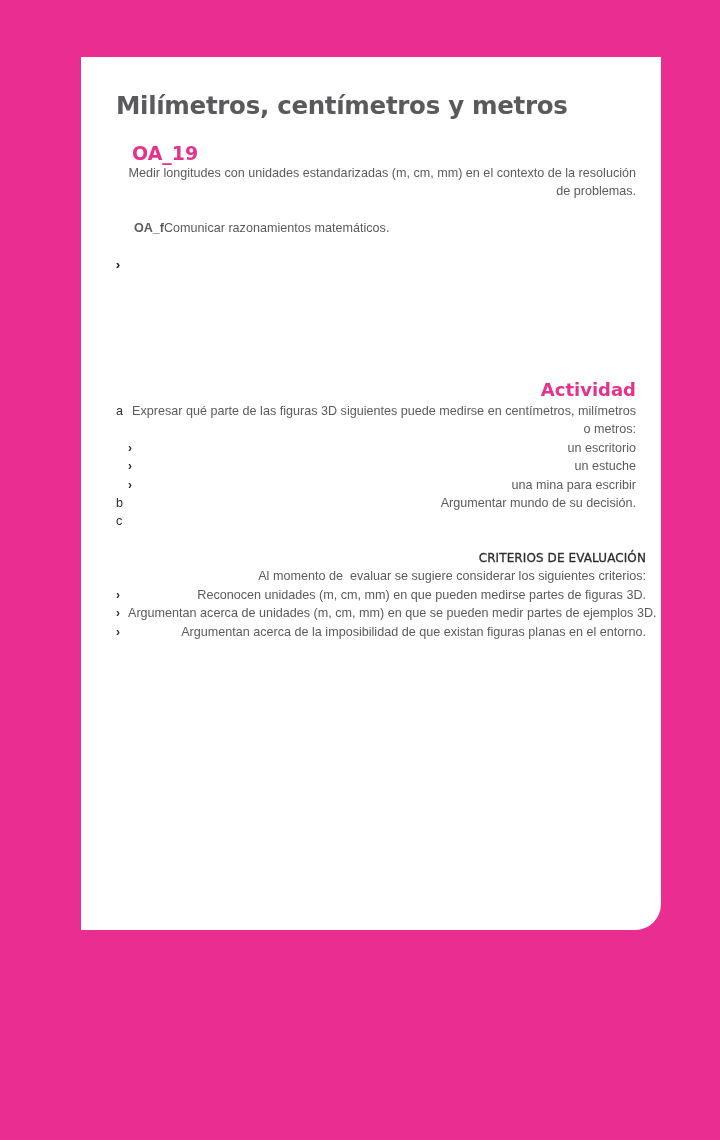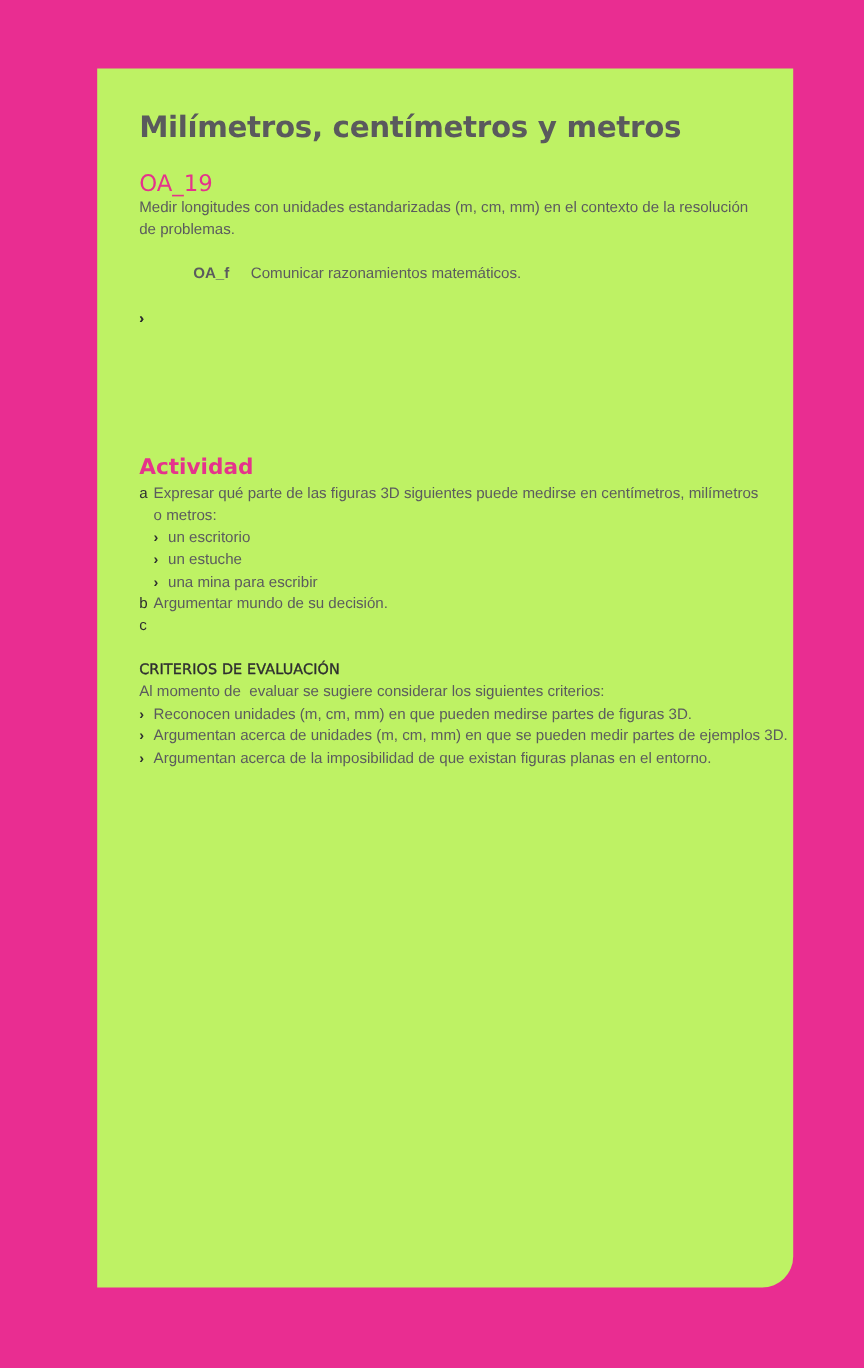--- a/index.html
+++ b/index.html
@@ -12,23 +12,24 @@
       background: #e92d91;
       position: relative;
       overflow: hidden;
       font-family: "Liberation Sans", "DejaVu Sans", sans-serif;
     }
     .card {
       position: absolute;
       left: 81px;
       top: 57px;
       width: 580px;
-      height: 1016px;
-      background: #bef264;
+      height: 873px;
+      background: #ffffff;
       border-bottom-right-radius: 26px;
+      text-align: right;
     }
     .content {
       position: absolute;
       left: 35px;
       top: 0;
       right: 20px;
     }
     .title {
       position: absolute;
       top: 34px;
@@ -37,44 +38,43 @@
       font-family: "DejaVu Sans", sans-serif;
       font-weight: bold;
       font-size: 24.5px;
       letter-spacing: -0.3px;
       color: #5a5a5d;
       white-space: nowrap;
     }
     .oa-code {
       position: absolute;
       top: 85px;
-      left: 0;
-      font-family: "DejaVu Sans", sans-serif;
-      font-weight: normal;
+      left: 16px;
+      font-family: "DejaVu Sans", sans-serif;
+      font-weight: bold;
       font-size: 19px;
       color: #e5338c;
       white-space: nowrap;
     }
     .text {
       font-size: 12.6px;
       color: #5b5b5e;
       line-height: 18.4px;
     }
     .oa-desc {
       position: absolute;
       top: 107px;
       left: 0;
       width: 520px;
     }
     .oaf {
       position: absolute;
       top: 162px;
       left: 0;
       white-space: nowrap;
-      margin-left: 45px;
     }
     .oaf-code {
       font-weight: bold;
       color: #5b5b5e;
       display: inline-block;
       width: 48px;
     }
     .section-heading {
       font-family: "DejaVu Sans", sans-serif;
       font-size: 12px;

